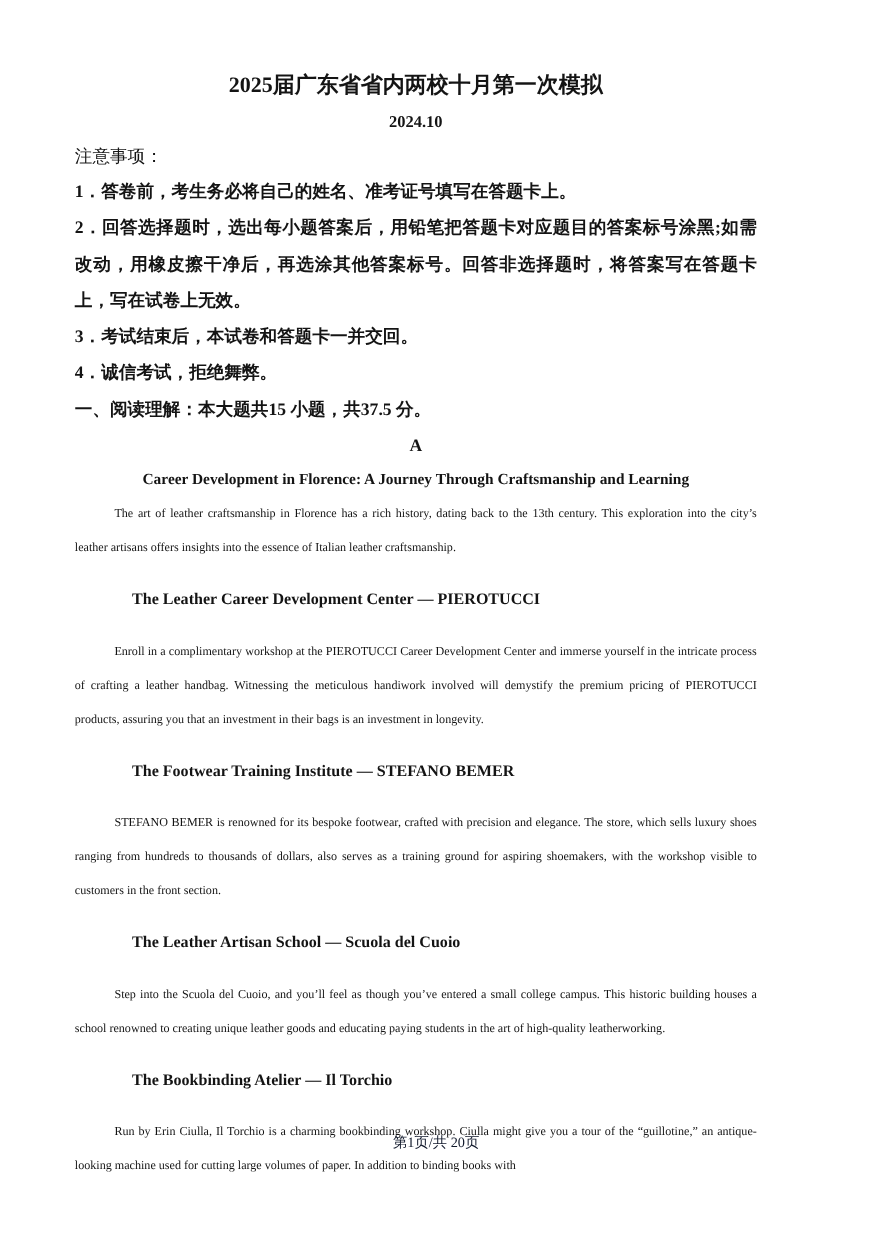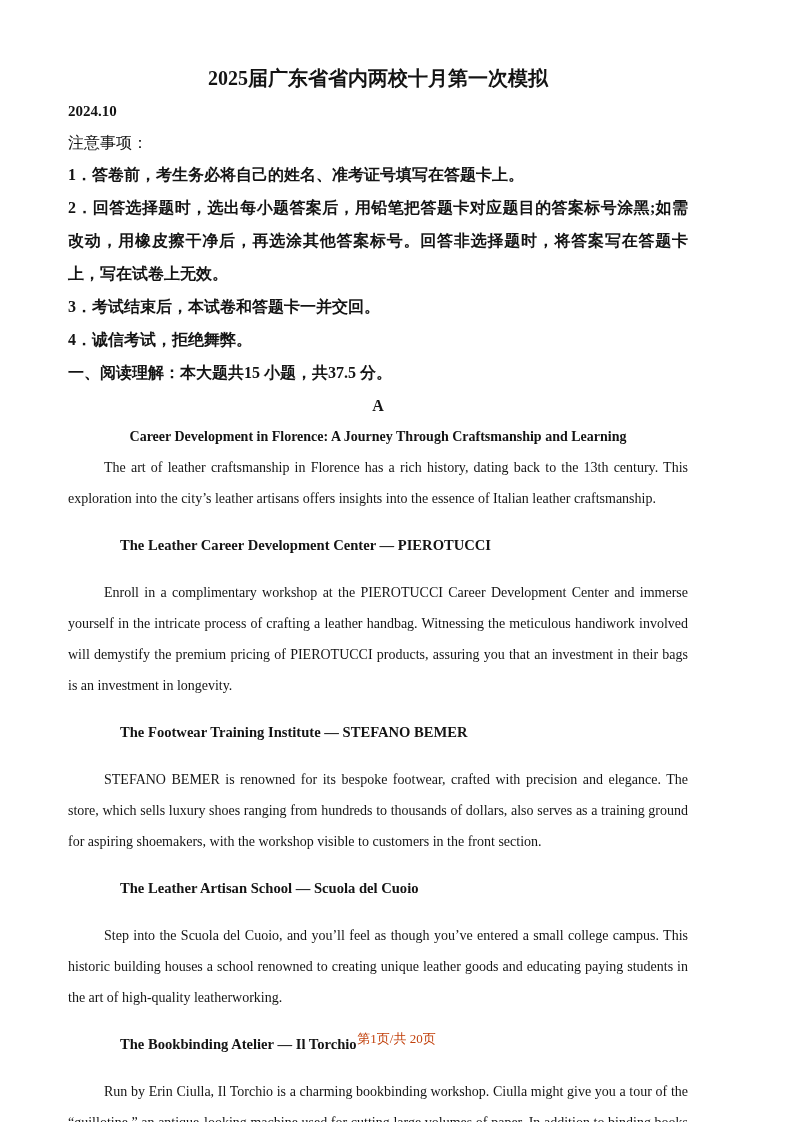--- a/index.html
+++ b/index.html
@@ -23,21 +23,21 @@
     font-family: "Liberation Serif", "DejaVu Serif", serif;
   }
   .title {
     margin: 0;
     text-align: center;
     font-size: 20px;
     font-weight: bold;
     line-height: 32px;
   }
   .date {
-    text-align: left;
+    text-align: center;
     font-size: 15px;
     font-weight: bold;
     line-height: 34px;
   }
   .notice-heading {
     font-size: 16px;
     font-weight: normal;
     line-height: 30px;
   }
   .notice {
@@ -60,40 +60,40 @@
     line-height: 31px;
   }
   .passage-title {
     text-align: center;
     font-size: 14px;
     font-weight: bold;
     line-height: 31px;
   }
   .para {
     margin: 0;
-    font-size: 14px;
+    font-size: 11px;
     line-height: 31px;
     text-align: justify;
     text-indent: 36px;
   }
   .subhead {
     margin: 16px;
     padding-left: 36px;
     font-size: 14.6px;
     font-weight: bold;
     line-height: 31px;
   }
   .footer {
     position: absolute;
     left: 0;
     right: 0;
     bottom: 74px;
     text-align: center;
     font-size: 13px;
-    color: #c2410c;
+    color: #0f172a;
   }
 </style>
 </head>
 <body>
 
 <div class="page">
 
   <h1 class="title">2025届广东省省内两校十月第一次模拟</h1>
 
   <div class="date">2024.10</div>

